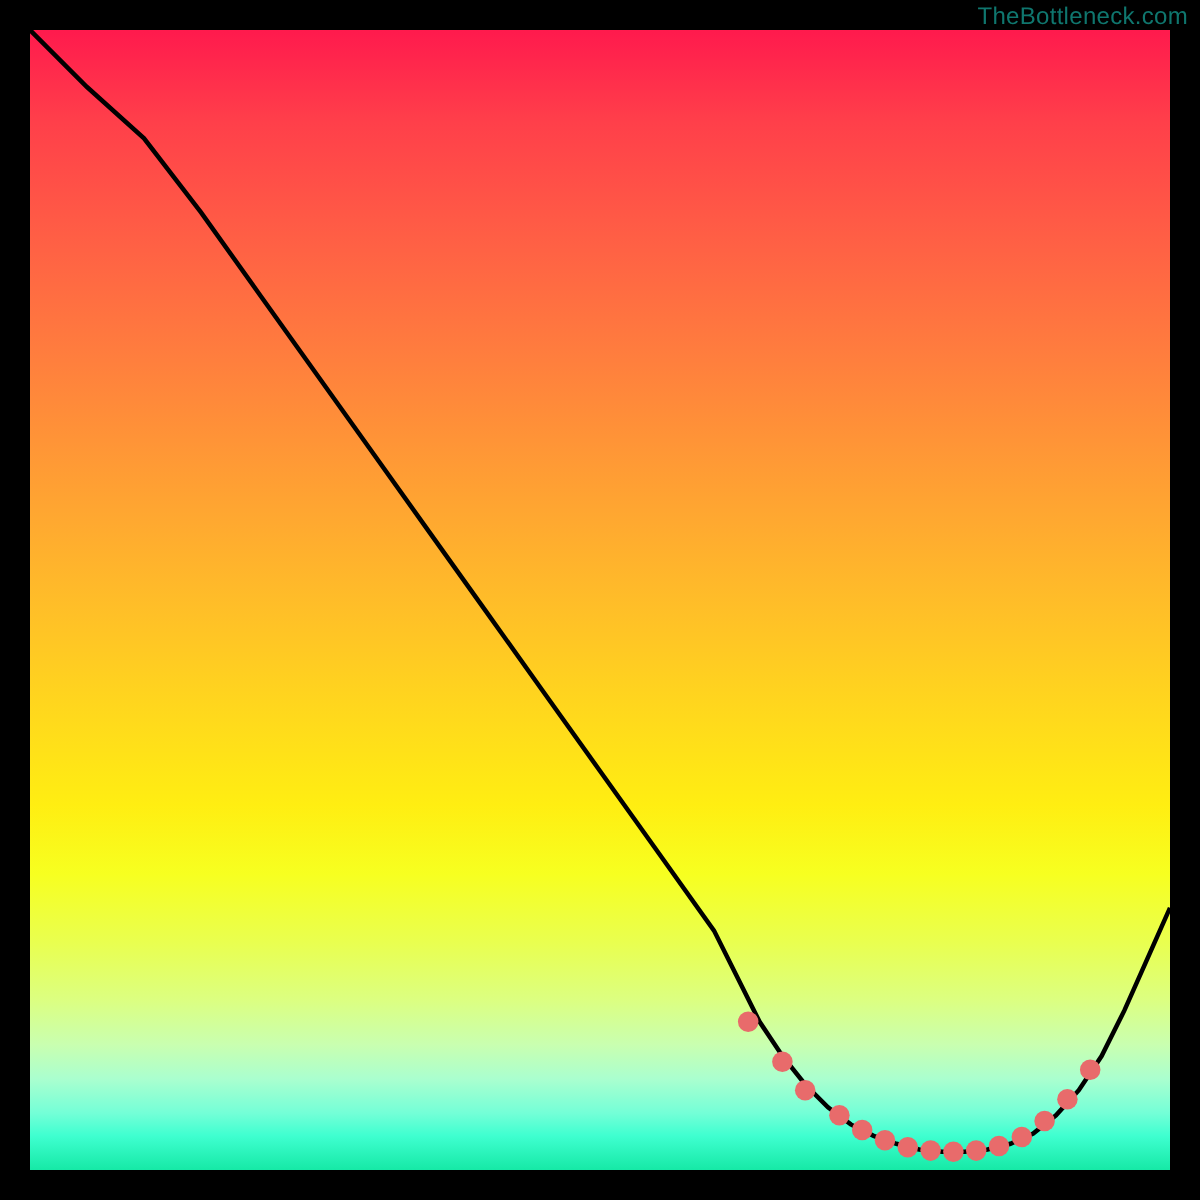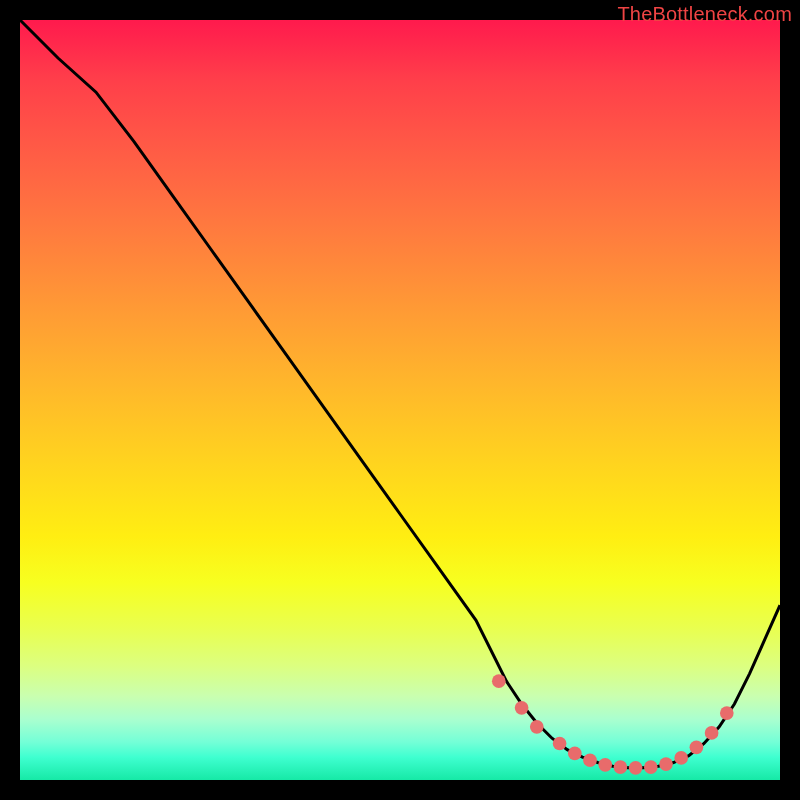--- a/index.html
+++ b/index.html
@@ -57,22 +57,22 @@
     position: absolute;
     left: 0;
     top: 0;
     width: 760px;
     height: 760px;
   }
   .watermark {
     position: absolute;
     top: 3px;
     right: 8px;
-    color: #ef4444;
-    font-size: 20px;
+    color: #0f766e;
+    font-size: 16px;
     font-weight: 400;
     letter-spacing: 0.2px;
   }
 </style>
 </head>
 <body>
 
 <div class="frame">
   <div class="plot">
     <div class="gradient"></div>

